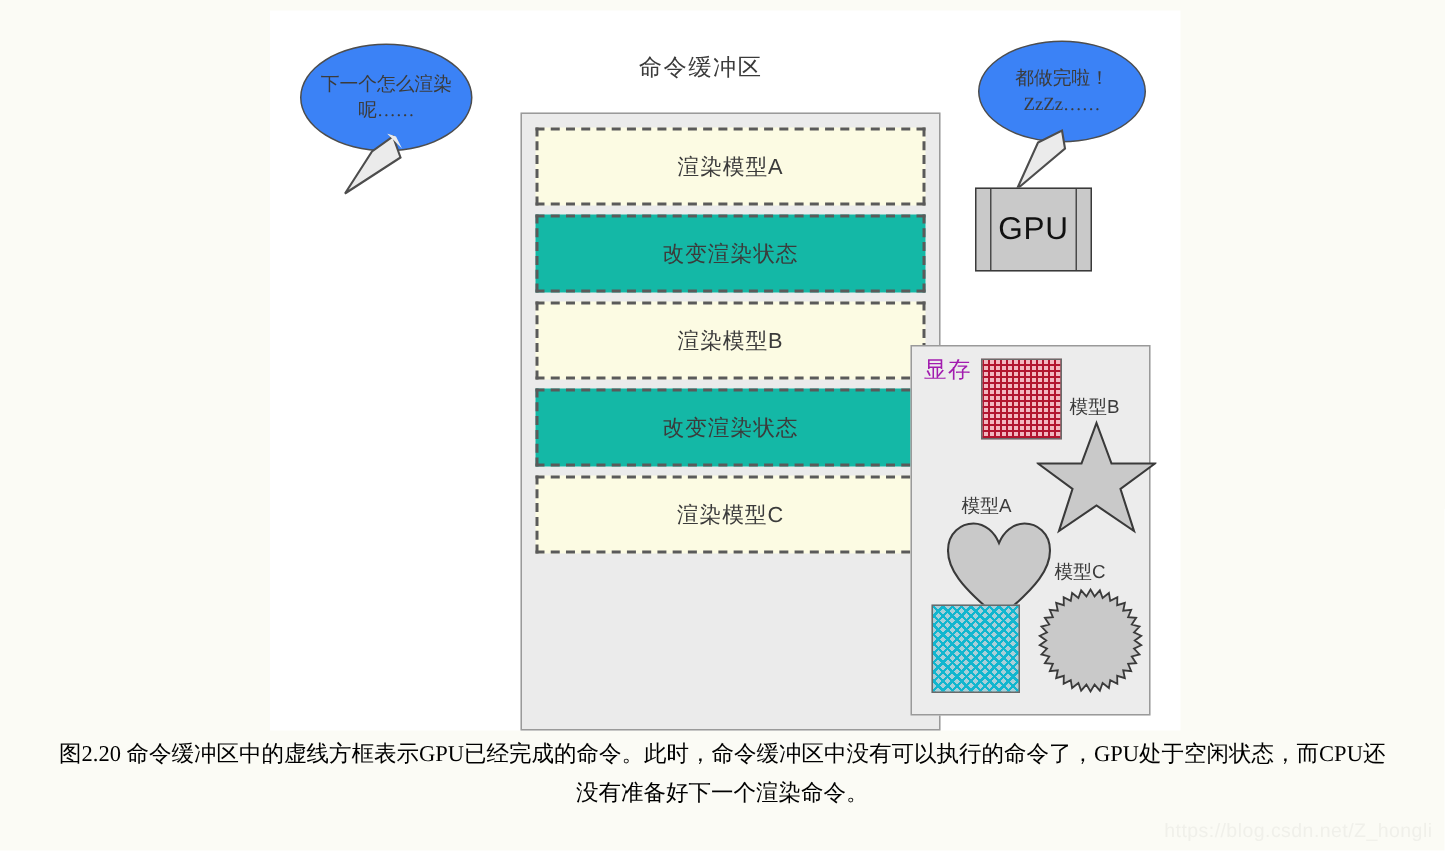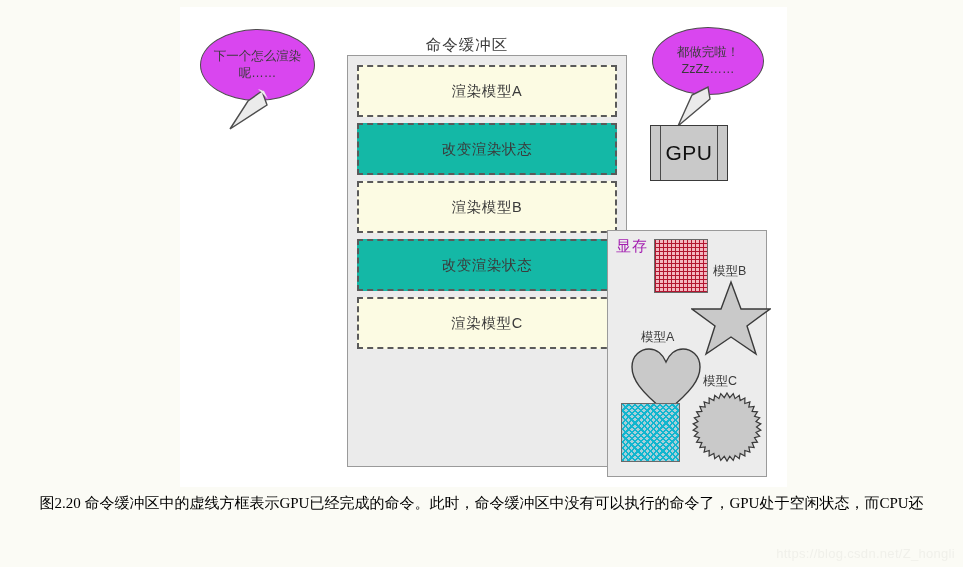--- a/index.html
+++ b/index.html
@@ -26,38 +26,38 @@
   .proc-box .pin.right{right:9px;}
   .proc-label{
     position:absolute;inset:0;display:flex;align-items:center;justify-content:center;
     font-size:21px;color:#111;letter-spacing:.5px;
   }
   #cpu-box{left:13px;top:118px;}
   #gpu-box{left:470px;top:118px;}
 
   
   .bubble{
-    position:absolute;background:#d946ef;border:1.4px solid #4d4d4d;
+    position:absolute;background:#3b82f6;border:1.4px solid #4d4d4d;
     border-radius:50%/50%;
     display:flex;align-items:center;justify-content:center;
-    text-align:center;color:#3b3b3b;line-height:1.35;
+    text-align:center;color:#3b3b3b;line-height:1.35;font-family:Liberation Serif, serif;
   }
   #cpu-bubble{left:20px;top:22px;width:115px;height:72px;font-size:12.5px;padding:0 10px;box-sizing:border-box;}
   #gpu-bubble{left:472px;top:20px;width:112px;height:68px;font-size:12.5px;padding:0 8px;box-sizing:border-box;}
   .bubble-tail{position:absolute;width:40px;height:42px;}
   #cpu-tail{left:48px;top:82px;}
   #gpu-tail{left:492px;top:78px;}
 
   
   #buffer-title{
     position:absolute;left:167px;top:28px;width:240px;text-align:center;
     font-size:15.5px;color:#3b3b3b;letter-spacing:1px;
   }
   #command-buffer{
-    position:absolute;left:167px;top:48px;width:280px;height:412px;
+    position:absolute;left:167px;top:68px;width:280px;height:412px;
     background:#ebebeb;border:1.4px solid #9a9a9a;box-sizing:border-box;
     padding:9px 9px 0 9px;
   }
   .cmd-item{
     height:52px;box-sizing:border-box;
     border:2px dashed #5a5a5a;
     display:flex;align-items:center;justify-content:center;
     font-size:14.5px;color:#3b3b3b;letter-spacing:.6px;
     margin-bottom:6px;
   }
@@ -171,15 +171,16 @@
           <polygon points="36.00,2.00 38.72,6.63 42.25,2.58 44.07,7.63 48.28,4.30 49.15,9.59 53.90,7.09 53.78,12.46 58.91,10.87 57.80,16.13 63.13,15.51 61.08,20.47 66.44,20.84 63.51,25.34 68.70,26.70 65.00,30.58 69.85,32.86 65.50,36.00 69.85,39.14 65.00,41.42 68.70,45.30 63.51,46.66 66.44,51.16 61.08,51.53 63.13,56.49 57.80,55.87 58.91,61.13 53.78,59.54 53.90,64.91 49.15,62.41 48.28,67.70 44.07,64.37 42.25,69.42 38.72,65.37 36.00,70.00 33.28,65.37 29.75,69.42 27.93,64.37 23.72,67.70 22.85,62.41 18.10,64.91 18.22,59.54 13.09,61.13 14.20,55.87 8.87,56.49 10.92,51.53 5.56,51.16 8.49,46.66 3.30,45.30 7.00,41.42 2.15,39.14 6.50,36.00 2.15,32.86 7.00,30.58 3.30,26.70 8.49,25.34 5.56,20.84 10.92,20.47 8.87,15.51 14.20,16.13 13.09,10.87 18.22,12.46 18.10,7.09 22.85,9.59 23.72,4.30 27.93,7.63 29.75,2.58 33.28,6.63" fill="#c9c9c9" stroke="#3a3a3a" stroke-width="1.2"></polygon>
         </g>
     </svg>
 
     <div id="vram-cyan-square"></div>
   </div>
 </div>
 
 <div id="caption">
   <span class="line">图2.20 命令缓冲区中的虚线方框表示GPU已经完成的命令。此时，命令缓冲区中没有可以执行的命令了，GPU处于空闲状态，而CPU还</span>
+  <span class="line">没有准备好下一个渲染命令。</span>
 </div>
 
 <div id="watermark">https://blog.csdn.net/Z_hongli</div>
 
 </body></html>

